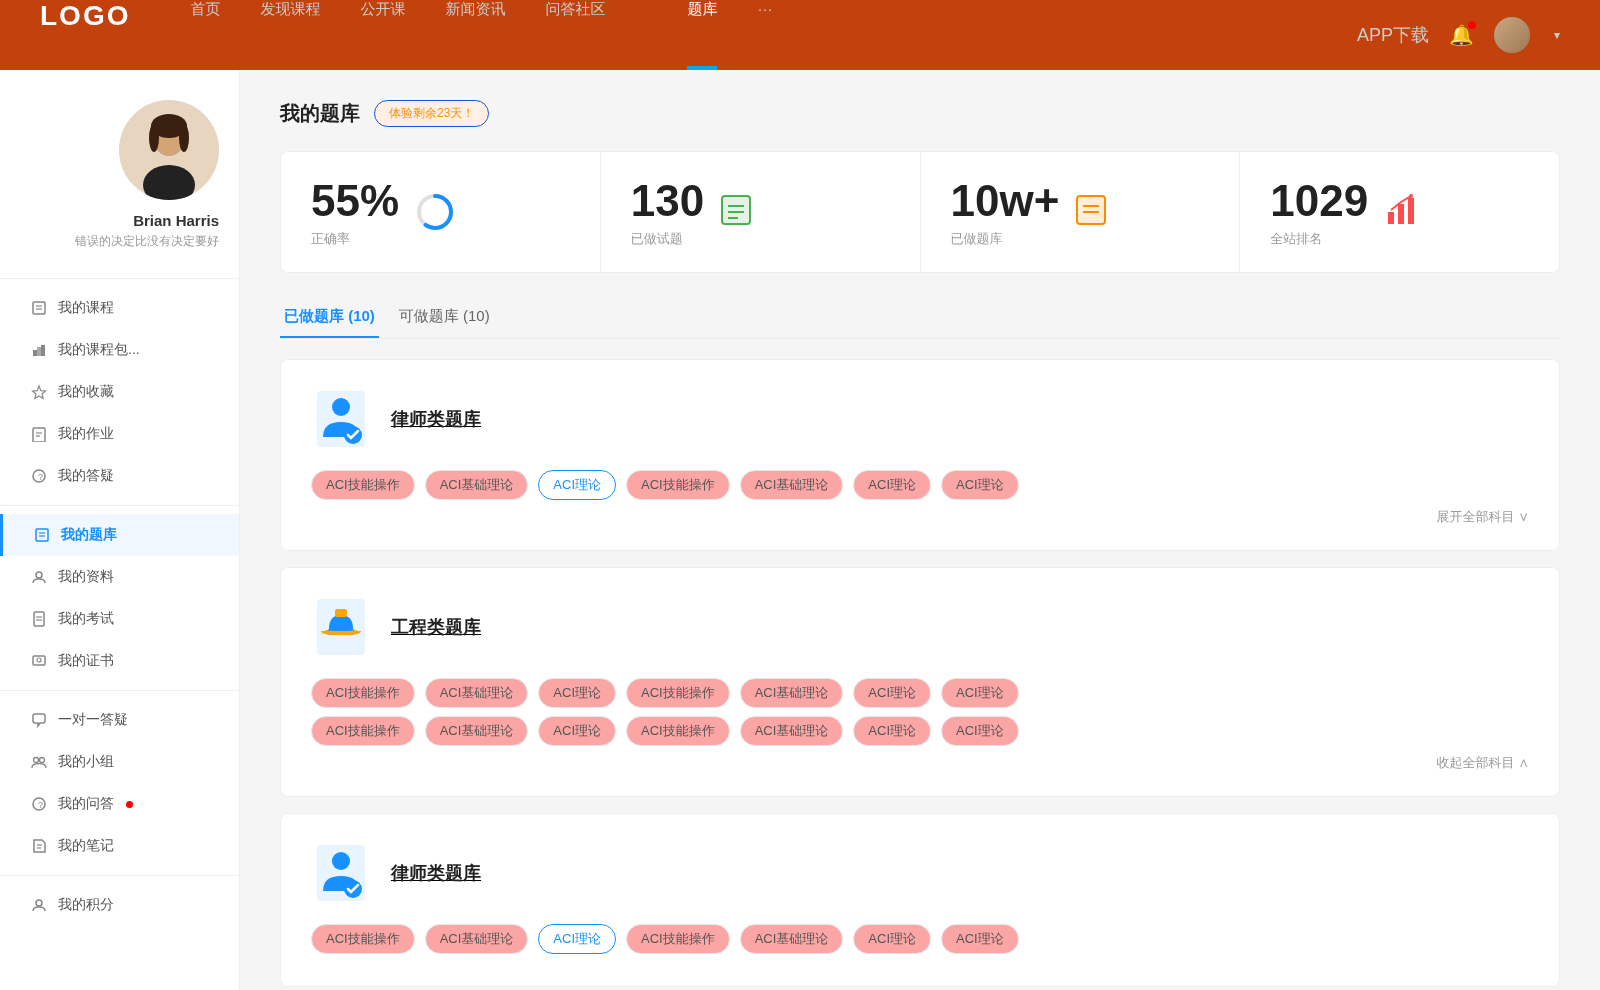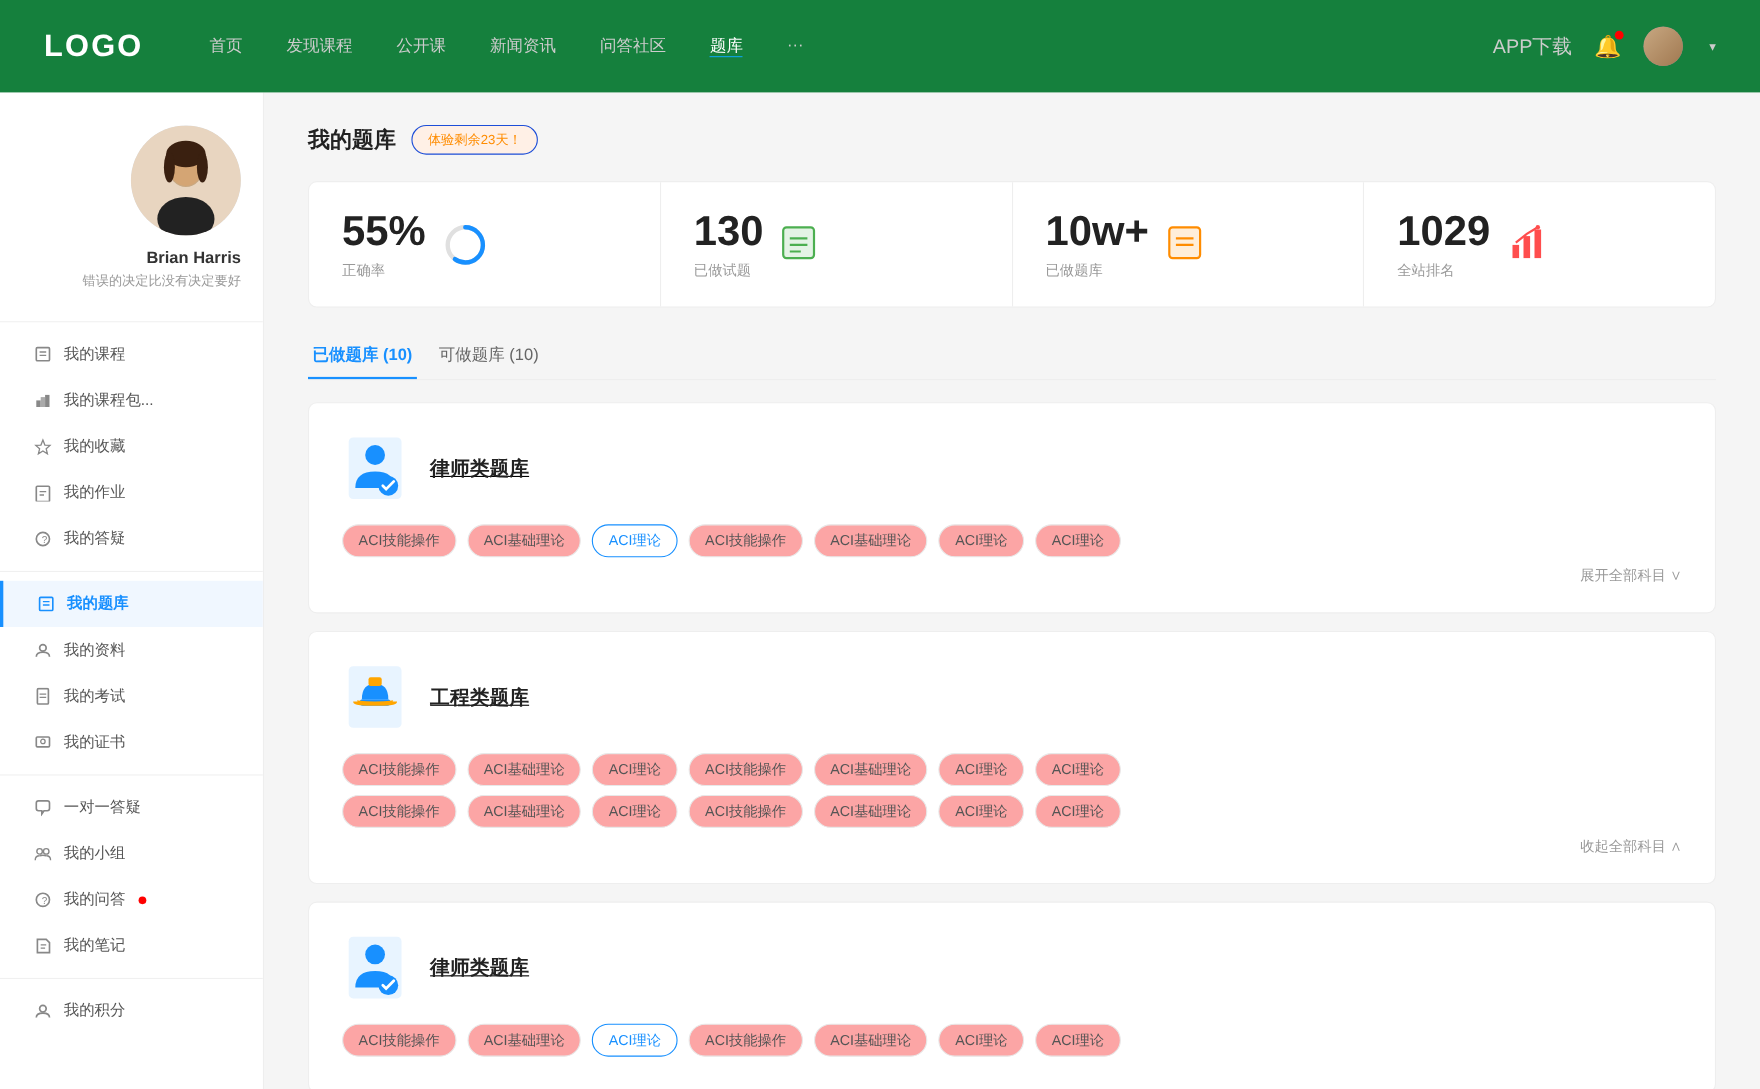--- a/index.html
+++ b/index.html
@@ -1,26 +1,26 @@
 <!DOCTYPE html>
 <html><head>
   <meta charset="utf-8">
   <style>
     * { margin: 0; padding: 0; box-sizing: border-box; }
     body { font-family: -apple-system, BlinkMacSystemFont, 'PingFang SC', 'Microsoft YaHei', sans-serif; background: #f5f5f5; width: 1600px; height: 990px; overflow: hidden; }
 
     
     .navbar {
-      background: #15803d; height: 84px; display: flex; align-items: center; padding: 0 40px;
+      background: #c2410c; height: 70px; display: flex; padding: 0 40px;
       position: relative; z-index: 10;
     }
     .nav-logo { color: #fff; font-size: 28px; font-weight: bold; margin-right: 60px; letter-spacing: 2px; }
     .nav-links { display: flex; gap: 40px; flex: 1; }
     .nav-link { color: #ccc; font-size: 15px; cursor: pointer; text-decoration: none; }
-    .nav-link.active { color: #fff; border-bottom: 1px solid #0ea5e9; padding-bottom: 0; }
+    .nav-link.active { color: #fff; border-bottom: 4px solid #0ea5e9; padding-bottom: 0; margin-left: 42px; }
     .nav-right { display: flex; align-items: center; gap: 20px; }
     .nav-app { color: #ccc; font-size: 18px; cursor: pointer; }
     .nav-bell { position: relative; cursor: pointer; }
     .nav-bell-icon { color: #ccc; font-size: 20px; }
     .nav-bell-dot { position: absolute; top: -2px; right: -2px; width: 8px; height: 8px; background: red; border-radius: 50%; }
     .nav-avatar { width: 36px; height: 36px; border-radius: 50%; background: #888; overflow: hidden; cursor: pointer; }
     .nav-chevron { color: #ccc; font-size: 12px; cursor: pointer; margin-left: 4px; }
 
     
     .layout { display: flex; height: calc(990px - 70px); }
@@ -43,21 +43,21 @@
 
     
     .page-title-row { display: flex; align-items: center; gap: 14px; margin-bottom: 24px; }
     .page-title { font-size: 20px; font-weight: 700; color: #222; }
     .trial-badge { background: #fff0e6; color: #ff8c00; border: 1px solid #1d4ed8; border-radius: 20px; padding: 4px 14px; font-size: 12px; }
 
     
     .stats-row { display: flex; gap: 0; background: #fff; border-radius: 8px; margin-bottom: 24px; border: 1px solid #eee; }
     .stat-item { flex: 1; padding: 24px 30px; display: flex; align-items: center; gap: 16px; border-right: 1px solid #eee; }
     .stat-item:last-child { border-right: none; }
-    .stat-value { font-size: 38px; font-weight: 700; color: #222; text-align: center; }
+    .stat-value { font-size: 44px; font-weight: 700; color: #222; text-align: center; }
     .stat-label { font-size: 13px; color: #999; margin-top: 4px; }
     .stat-icon { width: 40px; height: 40px; }
 
     
     .tabs-row { display: flex; gap: 16px; margin-bottom: 20px; border-bottom: 1px solid #eee; }
     .tab { padding: 10px 4px; font-size: 15px; cursor: pointer; color: #666; }
     .tab.active { color: #1890ff; border-bottom: 2px solid #1890ff; font-weight: 600; }
 
     
     .qbank-card { background: #fff; border-radius: 8px; margin-bottom: 16px; padding: 24px 30px; border: 1px solid #eee; }

